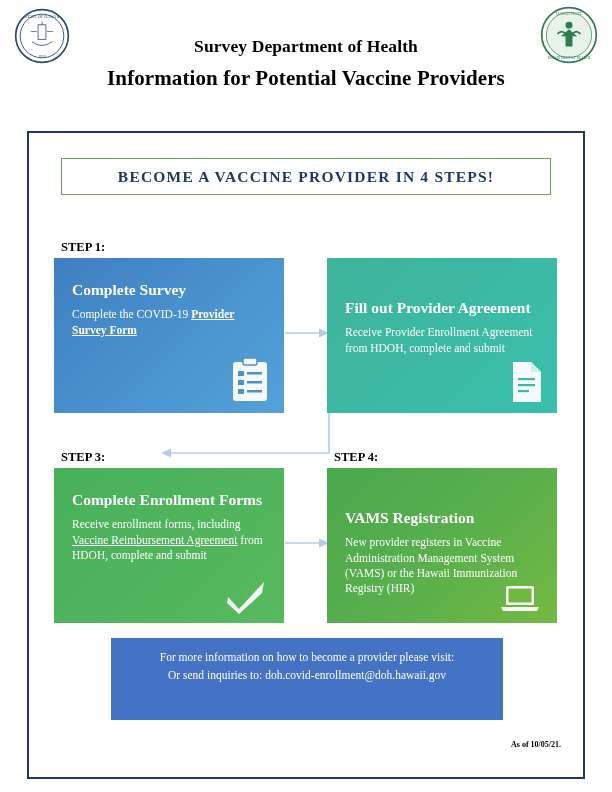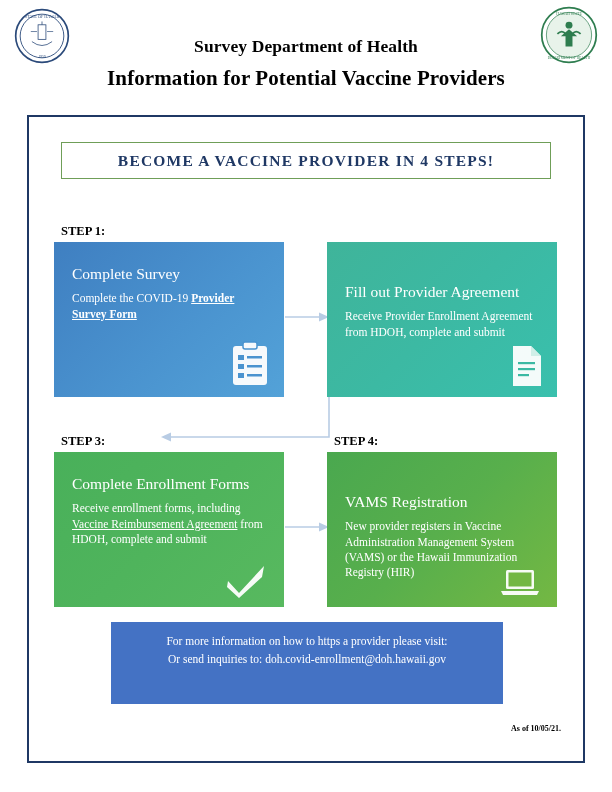--- a/index.html
+++ b/index.html
@@ -51,21 +51,21 @@
   }
   .title-line2 {
     font-size: 21px;
     font-weight: bold;
     letter-spacing: 0.1px;
   }
 
   
   .panel {
     position: absolute;
-    top: 115px;
+    top: 131px;
     left: 27px;
     width: 558px;
     height: 648px;
     border: 2px solid #1f3864;
     box-sizing: border-box;
   }
 
   
   .banner {
     position: absolute;
@@ -125,21 +125,21 @@
     background: linear-gradient(135deg, #49b05a 0%, #4fb45c 50%, #58b95f 100%);
   }
   .box4 {
     top: 335px; left: 298px;
     width: 230px; height: 155px;
     background: linear-gradient(135deg, #4aa84f 0%, #58af4c 50%, #74b843 100%);
     padding-top: 40px;
   }
   .box-title {
     font-size: 15.5px;
-    font-weight: normal;
+    font-weight: bold;
     line-height: 1.25;
     margin: 0 0 8px 0;
     font-family: "Liberation Serif", serif;
   }
   .box-body {
     font-size: 11.5px;
     line-height: 1.32;
     font-family: "Liberation Serif", serif;
   }
   .box-body .ul {
@@ -304,18 +304,18 @@
     <div class="box-title">VAMS Registration</div>
     <div class="box-body">New provider registers in Vaccine Administration Management System (VAMS) or the Hawaii Immunization Registry (HIR)</div>
     <svg class="box-icon" style="right:16px; bottom:9px;" width="42" height="30" viewBox="0 0 42 30">
       <rect x="7" y="2" width="28" height="19" rx="1.5" fill="#ffffff"></rect>
       <rect x="9.5" y="4.5" width="23" height="14" fill="#74b843"></rect>
       <path d="M2 23 H40 L38 27 H4 Z" fill="#ffffff"></path>
     </svg>
   </div>
 
   <div class="infobox">
-    <div class="info-line">For more information on how to https a provider please visit:</div>
+    <div class="info-line">For more information on how to become a provider please visit:</div>
     <div class="info-line">Or send inquiries to: doh.covid-enrollment@doh.hawaii.gov</div>
   </div>
 
   <div class="asof">As of 10/05/21.</div>
 </div>
 
 </body></html>

